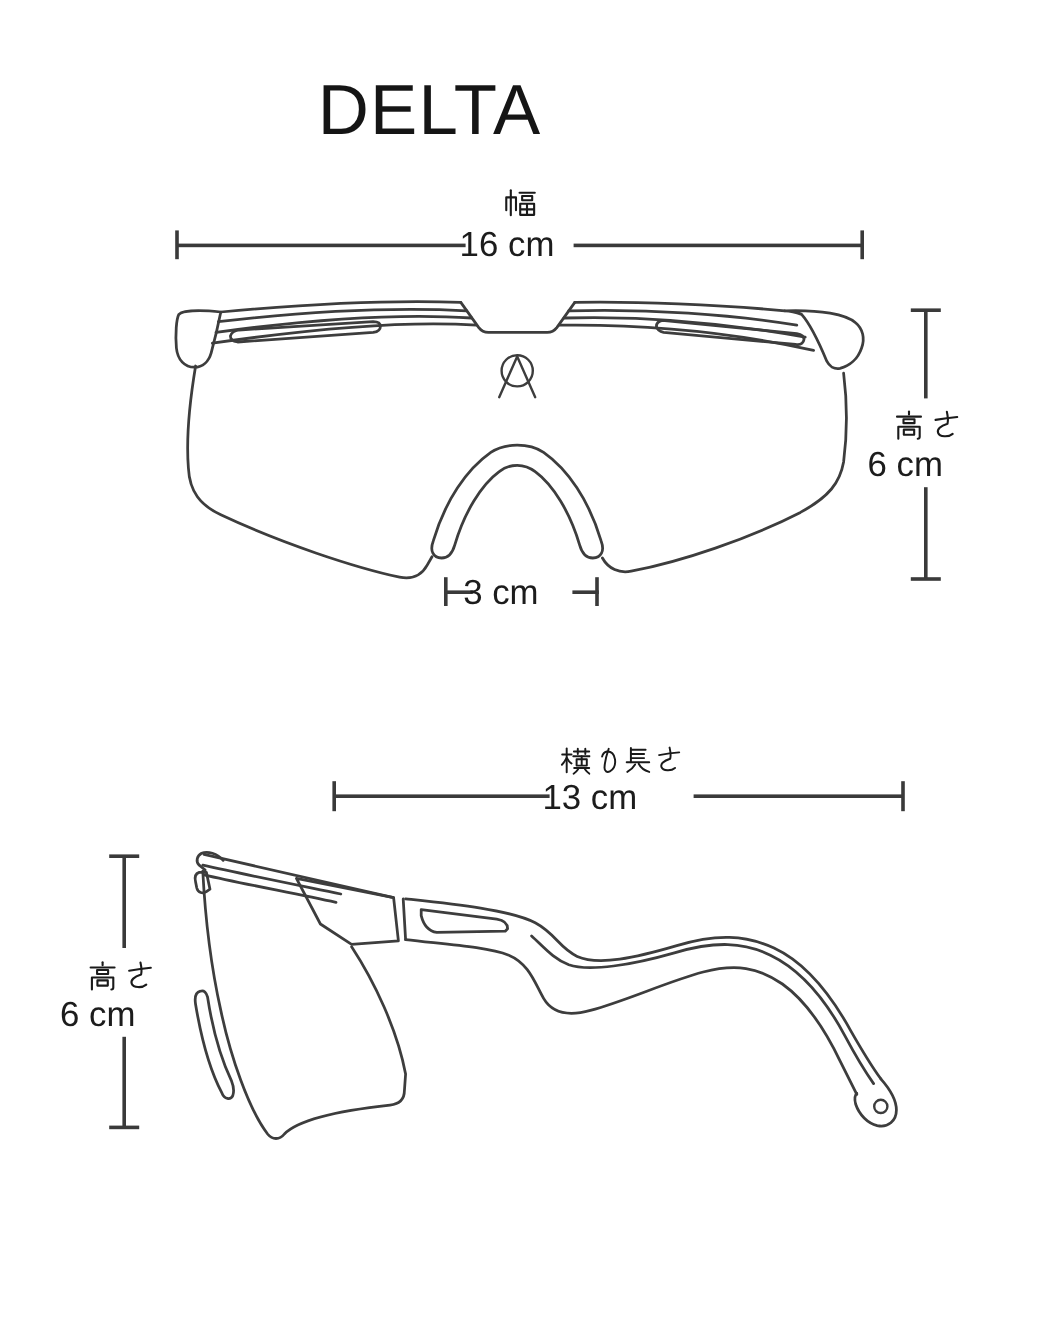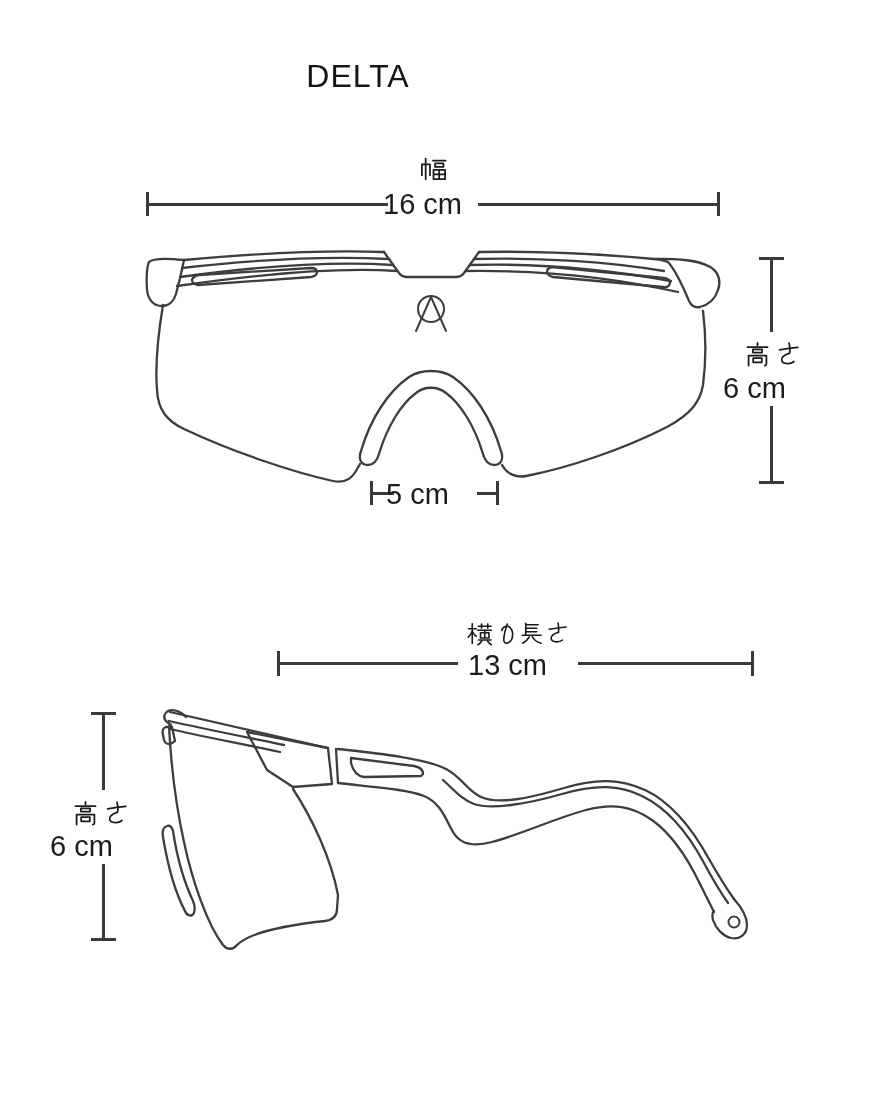--- a/index.html
+++ b/index.html
@@ -1,19 +1,19 @@
 <!DOCTYPE html>
 <html><head>
 <meta charset="utf-8">
 <style>
   html,body{margin:0;padding:0;background:#fff;}
   .canvas{position:relative;width:880px;height:1100px;background:#ffffff;overflow:hidden;
           font-family:"Liberation Sans","DejaVu Sans",sans-serif;}
   .title{position:absolute;left:0;top:58px;width:716px;margin:0;text-align:center;
-         font-size:32px;font-weight:400;letter-spacing:1px;color:#151515;}
+         font-size:59px;font-weight:400;letter-spacing:1px;color:#151515;}
   .dimtext{position:absolute;text-align:left;font-size:29px;line-height:1.05;color:#1c1c1c;}
   .hline{position:absolute;height:3px;background:#3a3a3a;}
   .vline{position:absolute;width:3px;background:#3a3a3a;}
   .vtick{position:absolute;width:3px;height:24px;background:#3a3a3a;}
   .htick{position:absolute;width:25px;height:3px;background:#3a3a3a;}
   svg.draw{position:absolute;}
   svg.draw path, svg.draw circle{stroke:#3d3d3d;stroke-width:2.3;fill:none;
         stroke-linecap:round;stroke-linejoin:round;}
   svg.kanji{position:absolute;}
   svg.kanji path{stroke:#1a1a1a;stroke-width:6.5;fill:none;stroke-linecap:round;stroke-linejoin:round;}
@@ -50,21 +50,21 @@
   <svg class="kanji" viewBox="0 0 100 100" style="left:775px;top:341px;width:27px;height:27px">
     <path d="M17 33 C40 29 62 26 84 24"></path>
     <path d="M52 8 C55 21 57 33 54 45 C32 52 21 62 25 73 C30 86 57 87 70 76"></path>
   </svg>
   <div class="dimtext" style="left:723px;top:373px;width:100px">6 cm</div>
   <div class="vline" style="left:770px;top:406px;height:77px"></div>
   <div class="htick" style="left:759px;top:481px"></div>
 
   <div class="vtick" style="left:370px;top:481px"></div>
   <div class="hline" style="left:372px;top:492px;width:22px"></div>
-  <div class="dimtext" style="left:386px;top:479px;width:100px">5 cm</div>
+  <div class="dimtext" style="left:386px;top:479px;width:100px">3 cm</div>
   <div class="hline" style="left:477px;top:492px;width:22px"></div>
   <div class="vtick" style="left:496px;top:481px"></div>
 
   <svg class="draw" viewBox="140 240 590 280" style="left:140px;top:240px;width:590px;height:280px">
 
     <path d="M184 260 C165 258 152 259 149 262 C147 266 146 278 147 290 C148 300 154 306 162 306 C169 306 174 301 176 294 C179 283 182 270 184 260 Z"></path>
 
     <path d="M654 259 C684 258 705 262 713 269 C719 274 721 282 718 290 C715 299 708 305 700 307 C695 308 691 305 689 301 C684 289 676 271 668 262 C663 260 658 259 654 259 Z"></path>
 
     <path d="M163 305 C158 335 155 365 157 390 C158 410 167 421 184 429 C235 453 296 473 333 481 C343 483 351 480 356 471 L360 464"></path>
@@ -114,21 +114,21 @@
     <path d="M27 29 H71"></path>
     <path d="M27 43 H71"></path>
     <path d="M13 57 H88"></path>
     <path d="M41 64 C35 74 26 83 15 89"></path>
     <path d="M53 62 C59 74 71 84 88 89"></path>
   </svg>
   <svg class="kanji" viewBox="0 0 100 100" style="left:545px;top:621px;width:25px;height:25px">
     <path d="M17 33 C40 29 62 26 84 24"></path>
     <path d="M52 8 C55 21 57 33 54 45 C32 52 21 62 25 73 C30 86 57 87 70 76"></path>
   </svg>
-  <div class="dimtext" style="left:468px;top:650px;width:100px">13 cm</div>
+  <div class="dimtext" style="left:452px;top:650px;width:100px">13 cm</div>
   <div class="vtick" style="left:277px;top:651px;height:25px"></div>
   <div class="hline" style="left:278px;top:662px;width:180px"></div>
   <div class="hline" style="left:578px;top:662px;width:174px"></div>
   <div class="vtick" style="left:751px;top:651px;height:25px"></div>
 
   <div class="htick" style="left:91px;top:712px"></div>
   <div class="vline" style="left:102px;top:714px;height:76px"></div>
   <svg class="kanji" viewBox="0 0 100 100" style="left:72px;top:800px;width:27px;height:27px" aria-label="高さ">
     <path d="M50 7 V16"></path>
     <path d="M13 23 H87"></path>

